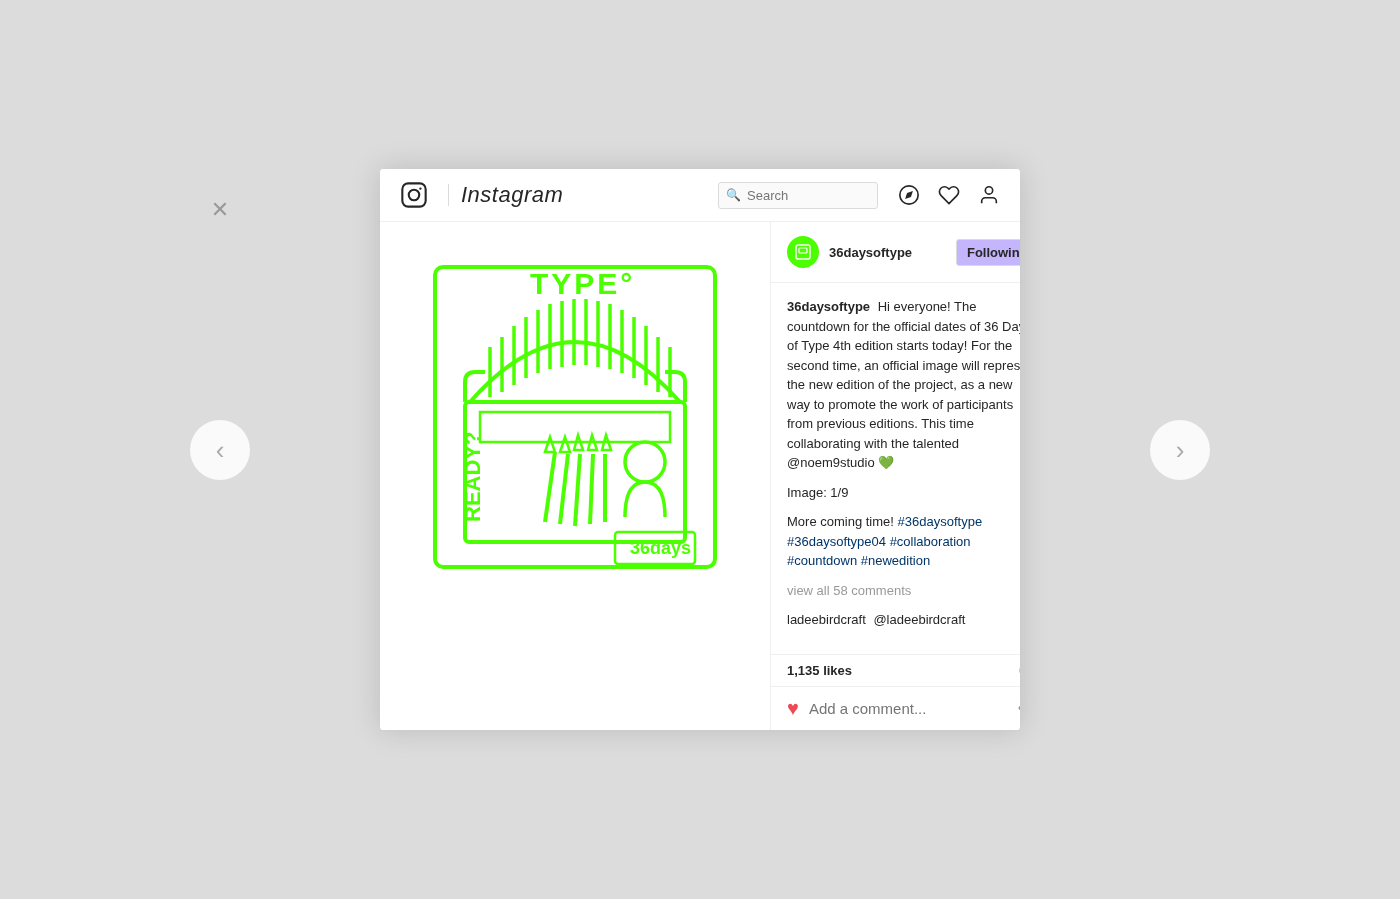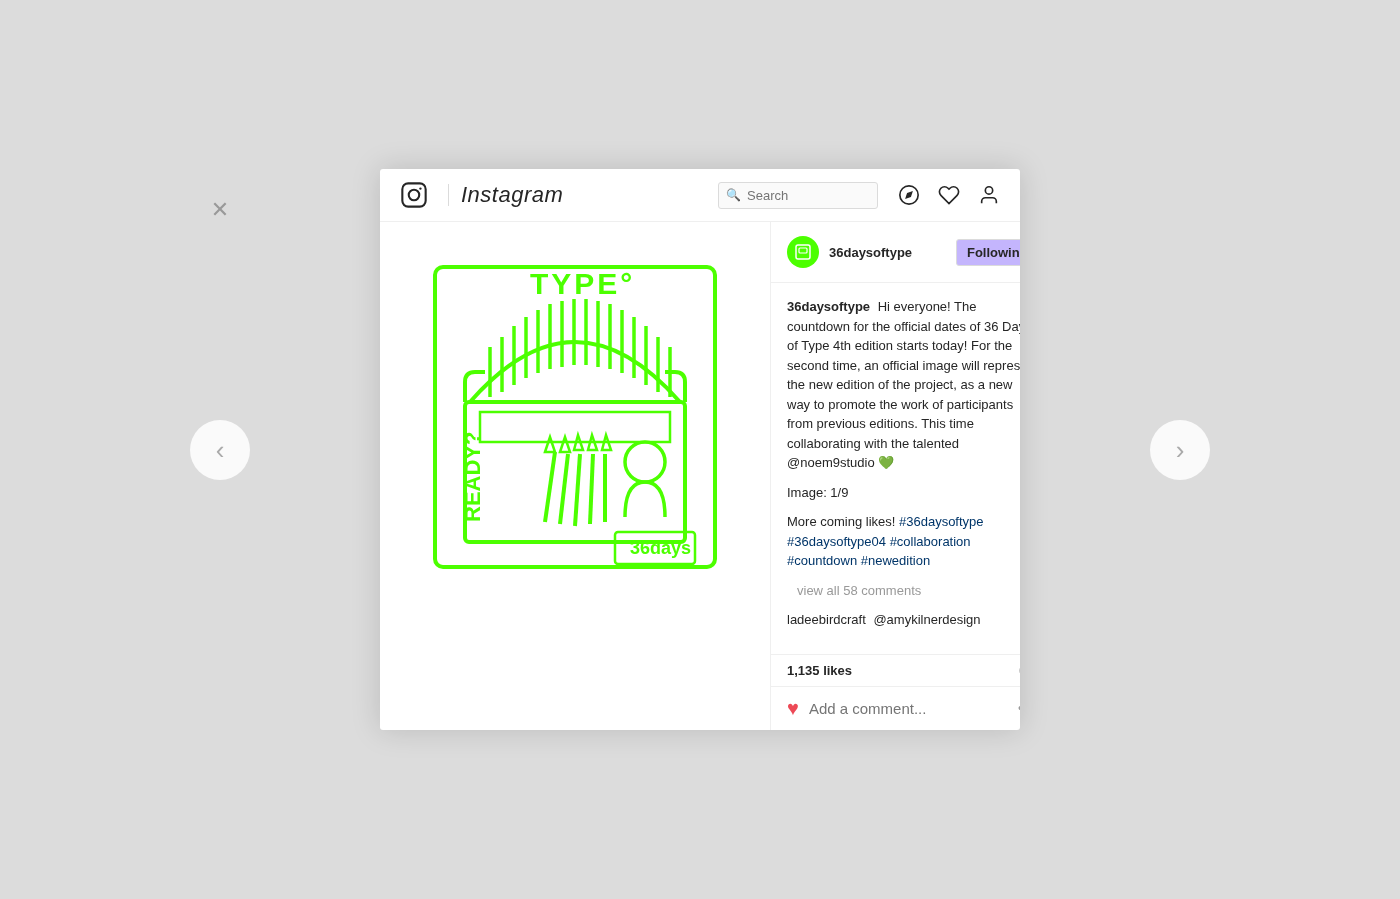--- a/index.html
+++ b/index.html
@@ -233,21 +233,20 @@
     }
     .comment-username {
       font-weight: 400;
       margin-right: 4px;
     }
     .view-all-comments {
       color: #999;
       font-size: 13px;
       margin-bottom: 10px;
       cursor: pointer;
-      margin-left: 10px;
     }
 
     .post-caption {
       margin-bottom: 10px;
       line-height: 1.5;
     }
     .caption-username {
       font-weight: 600;
       margin-right: 4px;
     }
@@ -412,29 +411,29 @@
 
           <div class="post-comments">
             <div class="post-caption">
               <span class="caption-username">36daysoftype</span>
               <span> Hi everyone! The countdown for the official dates of 36 Days of Type 4th edition starts today! For the second time, an official image will represent the new edition of the project, as a new way to promote the work of participants from previous editions. This time collaborating with the talented @noem9studio 💚</span>
             </div>
             <div class="post-caption">
               <span>Image: 1/9</span>
             </div>
             <div class="post-caption">
-              <span>More coming likes! </span>
+              <span>More coming time! </span>
               <span class="hashtags">#36daysoftype #36daysoftype04 #collaboration #countdown #newedition</span>
             </div>
 
             <div class="view-all-comments">view all 58 comments</div>
 
             <div class="comment-item">
               <span class="comment-username">ladeebirdcraft</span>
-              <span>@amykilnerdesign</span>
+              <span>@ladeebirdcraft</span>
             </div>
 
           </div>
 
           <div class="likes-row">
             <span>1,135 likes</span>
             <span class="timestamp">6w</span>
           </div>
 
           <div class="add-comment-row">

